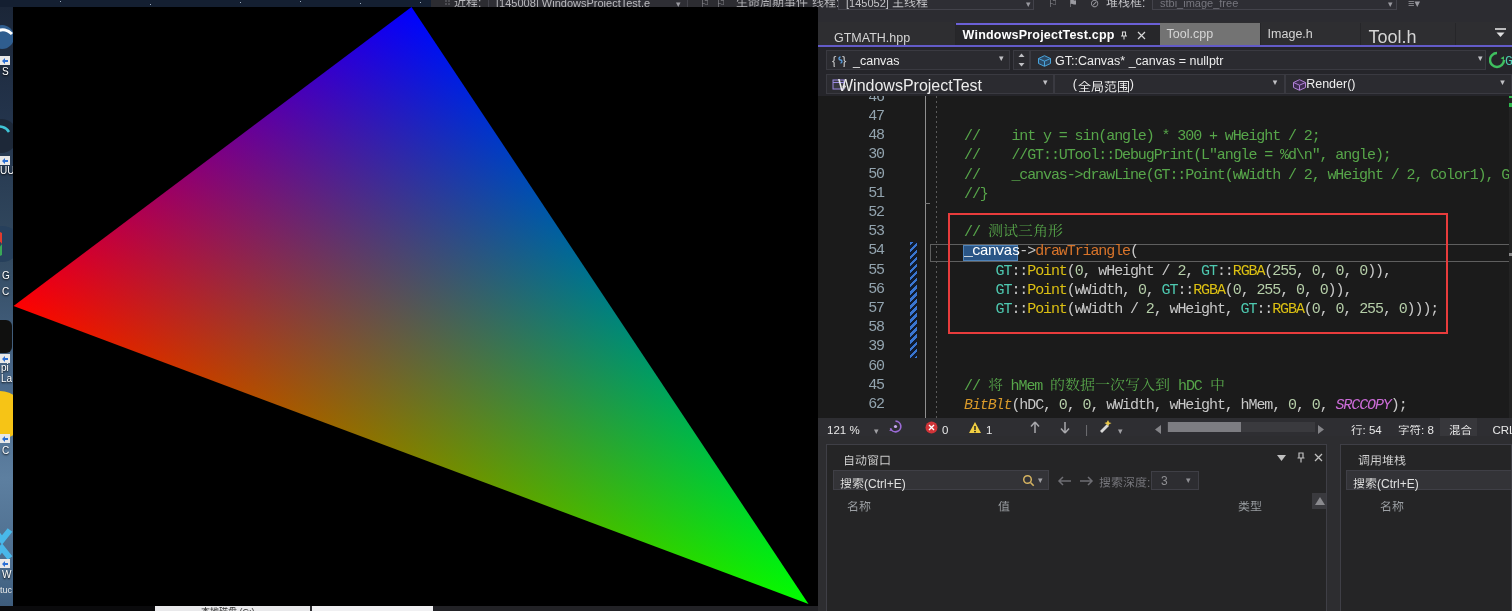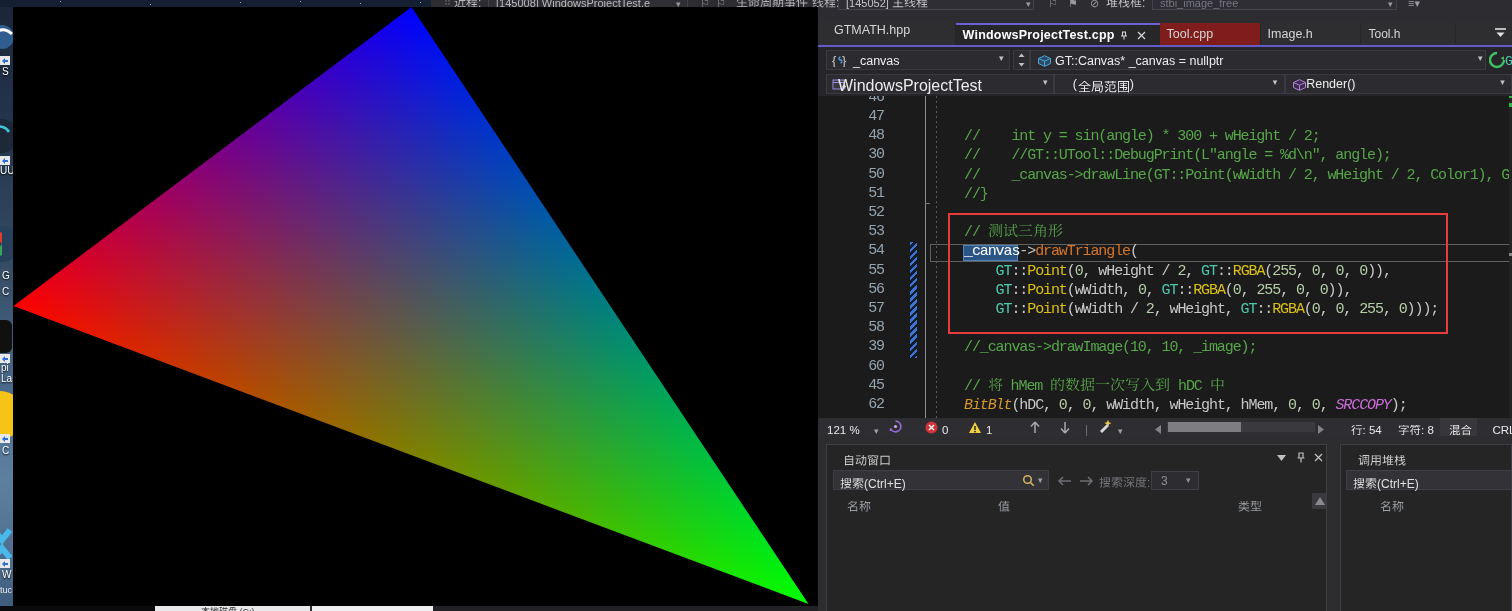--- a/index.html
+++ b/index.html
@@ -61,39 +61,39 @@
           <path transform="translate(24,9.6)" d="M11.4 -9.4H4.8V0.4H11.5V-0.4H5.6V-8.5H11.4ZM6 -2.4V-1.6H11.2V-2.4H8.9V-4.3H10.8V-5H8.9V-6.7H11.1V-7.5H6.1V-6.7H8.1V-5H6.3V-4.3H8.1V-2.4ZM2.3 -10.1V-7.6H0.5V-6.7H2.2C1.8 -5.2 1.1 -3.3 0.3 -2.4C0.5 -2.2 0.7 -1.8 0.8 -1.6C1.3 -2.3 1.9 -3.6 2.3 -4.8V0.9H3.1V-5.4C3.5 -4.8 4 -4.1 4.2 -3.7L4.7 -4.5C4.4 -4.8 3.5 -5.9 3.1 -6.3V-6.7H4.4V-7.6H3.1V-10.1Z"></path>
         </svg><span style="color:#c5c5c9;font-size:12px">:</span></div>
 <div class="a" style="left:721px;top:-8px;width:245px;height:18px;border:1px solid #43434b;background:#2e2e34"></div>
 <div class="a" style="left:729px;top:-7px;height:18px"><span style="color:#76767e;font-size:11px">stbi_image_free</span></div>
 <div class="a" style="left:957px;top:-7px;height:18px"><span style="color:#9a9aa0;font-size:9px">▾</span></div>
 <div class="a" style="left:977px;top:-7px;height:18px"><span style="color:#9a9aa0;font-size:11px">≡▾</span></div>
 </div>
 <div class="a" style="left:818px;top:22px;width:694px;height:23px;background:#2e2e31"></div>
 <div class="a" style="left:818px;top:45px;width:694px;height:2.4px;background:#635bc8"></div>
 <div class="a" style="left:827px;top:22.6px;width:128.60000000000002px;height:22.4px;background:#2e2e31;border-right:1px solid #262629">
-      <span style="position:absolute;left:7px;top:0;font-size:12.5px;color:#d5d5d5">GTMATH.hpp</span>
+      <span style="position:absolute;left:7px;top:8px;font-size:12.5px;color:#d5d5d5">GTMATH.hpp</span>
     </div>
 <div class="a" style="left:955.6px;top:22.6px;width:203.9999999999999px;height:22.4px;background:#27272a;border-top:2px solid #6b60d6">
       <span style="position:absolute;left:7px;top:3px;font-size:12.5px;font-weight:bold;color:#fff;letter-spacing:0.2px">WindowsProjectTest.cpp</span>
       <svg class="a" style="left:163px;top:6px" width="10" height="10" viewBox="0 0 10 10">
         <path d="M3.5 1h3v4h-3zM2 5h6M5 5v3.4" stroke="#d8d8d8" stroke-width="1.1" fill="none"></path>
       </svg>
       <svg class="a" style="left:181px;top:6px" width="9" height="9" viewBox="0 0 9 9">
         <path d="M1 1l7 7M8 1l-7 7" stroke="#d8d8d8" stroke-width="1.2"></path>
       </svg>
     </div>
-<div class="a" style="left:1159.6px;top:22.6px;width:101.0px;height:22.4px;background:#7f1d1d;border-right:1px solid #262629">
+<div class="a" style="left:1159.6px;top:22.6px;width:101.0px;height:22.4px;background:#737373;border-right:1px solid #262629">
       <span style="position:absolute;left:7px;top:4px;font-size:12.5px;color:#d5d5d5">Tool.cpp</span>
     </div>
 <div class="a" style="left:1260.6px;top:22.6px;width:100.90000000000009px;height:22.4px;background:#2e2e31;border-right:1px solid #262629">
       <span style="position:absolute;left:7px;top:4px;font-size:12.5px;color:#d5d5d5">Image.h</span>
     </div>
 <div class="a" style="left:1361.5px;top:22.6px;width:94.0px;height:22.4px;background:#2e2e31;border-right:1px solid #262629">
-      <span style="position:absolute;left:7px;top:4px;font-size:12px;color:#d5d5d5">Tool.h</span>
+      <span style="position:absolute;left:7px;top:4px;font-size:18px;color:#d5d5d5">Tool.h</span>
     </div>
 <svg class="a" style="left:1494px;top:28px" width="13" height="11" viewBox="0 0 13 11">
       <path d="M1 1h11" stroke="#e0e0e0" stroke-width="1.6"></path>
       <path d="M2.5 4.5h8L6.5 9z" fill="#e0e0e0"></path>
     </svg>
 <div class="a" style="left:818px;top:47.4px;width:694px;height:48.6px;background:#25252a"></div>
 <div class="a" style="left:826px;top:50px;width:184px;height:20px;background:#2b2b30;border:1px solid #3a3a41">
       <svg class="a" style="left:5px;top:3px" width="16" height="13" viewBox="0 0 16 13">
         <text x="0" y="11" font-size="13" fill="#c8c8c8" font-family="Liberation Sans">{</text>
         <text x="10" y="11" font-size="13" fill="#c8c8c8" font-family="Liberation Sans">}</text>
@@ -179,21 +179,20 @@
           <path transform="translate(0,12.0)" d="M8.1 -9.4 6.7 -9.8C6.7 -3.8 6.7 -1 3.5 0.9L3.7 1.2C7.6 -0.6 7.5 -3.6 7.6 -9C7.9 -9 8.1 -9.2 8.1 -9.4ZM7.4 -2.8 7.2 -2.6C8 -2 8.8 -0.8 9.1 0.1C10.1 0.9 10.8 -1.4 7.4 -2.8ZM4.7 -11.9V-3H4.8C5.3 -3 5.5 -3.2 5.5 -3.3V-11H8.8V-3.3H8.9C9.3 -3.3 9.6 -3.5 9.6 -3.6V-11C10 -11 10.1 -11.1 10.3 -11.2L9.2 -12.1L8.7 -11.5H5.7ZM14.2 -12.1 12.8 -12.3V-0.3C12.8 -0.1 12.8 0 12.5 0C12.2 0 10.9 -0.1 10.9 -0.1V0.1C11.5 0.2 11.8 0.3 12 0.5C12.2 0.6 12.3 0.9 12.3 1.2C13.6 1 13.7 0.6 13.7 -0.2V-11.7C14.1 -11.8 14.2 -11.9 14.2 -12.1ZM12.2 -10.4 10.8 -10.6V-2.1H11C11.3 -2.1 11.6 -2.4 11.6 -2.5V-10C12 -10.1 12.1 -10.2 12.2 -10.4ZM1.5 -3C1.3 -3 0.8 -3 0.8 -3V-2.7C1.1 -2.7 1.3 -2.7 1.5 -2.5C1.8 -2.3 1.9 -1.1 1.7 0.4C1.7 0.9 1.9 1.2 2.2 1.2C2.7 1.2 3 0.8 3 0.1C3.1 -1.1 2.6 -1.8 2.6 -2.5C2.6 -2.8 2.7 -3.3 2.8 -3.8C2.9 -4.5 3.8 -7.8 4.3 -9.6L4 -9.6C2 -3.9 2 -3.9 1.8 -3.4C1.7 -3 1.6 -3 1.5 -3ZM0.7 -9 0.6 -8.9C1.1 -8.5 1.7 -7.7 1.9 -7C2.9 -6.4 3.6 -8.4 0.7 -9ZM1.7 -12.4 1.6 -12.3C2.2 -11.8 2.9 -11 3.1 -10.4C4.2 -9.7 4.9 -11.9 1.7 -12.4Z"></path>
           <path transform="translate(15,12.0)" d="M11.9 -12.1 11.7 -12C12.2 -11.5 12.6 -10.7 12.8 -10.1C13.7 -9.4 14.6 -11.2 11.9 -12.1ZM1.6 -12.5 1.4 -12.4C2.1 -11.7 2.9 -10.5 3.1 -9.6C4.1 -8.9 4.8 -11.1 1.6 -12.5ZM3.4 -8C3.7 -8 3.9 -8.1 4 -8.2L3 -9.1L2.5 -8.5H0.6L0.7 -8.1H2.5V-1.3C2.5 -1.1 2.4 -1 1.9 -0.7L2.6 0.5C2.7 0.4 2.9 0.2 3 -0.1C4.1 -1.2 5 -2.3 5.5 -2.8L5.3 -3L3.4 -1.6ZM8.9 -6.9 8.3 -6.2H4.8L4.9 -5.7H6.9V-1.5C5.8 -1.2 5 -1 4.5 -0.9L5.1 0.2C5.2 0.1 5.3 0 5.4 -0.1C7.4 -1 9 -1.6 10.1 -2.1L10.1 -2.3L7.8 -1.7V-5.7H9.6C9.8 -5.7 10 -5.8 10 -6C9.6 -6.4 8.9 -6.9 8.9 -6.9ZM13.3 -9.9 12.6 -9H10.9C10.8 -9.9 10.8 -10.9 10.9 -11.9C11.2 -11.9 11.4 -12.1 11.4 -12.3L9.8 -12.5C9.8 -11.3 9.8 -10.1 9.9 -9H4.6L4.7 -8.6H9.9C10.1 -4.4 10.7 -1.2 12.7 0.5C13.2 1 14.1 1.4 14.4 1C14.6 0.8 14.5 0.5 14.2 -0L14.4 -2.3L14.2 -2.3C14 -1.7 13.8 -1 13.6 -0.6C13.5 -0.3 13.4 -0.3 13.2 -0.5C11.5 -1.9 11 -5 10.9 -8.6H14.1C14.4 -8.6 14.5 -8.6 14.5 -8.8C14.1 -9.3 13.3 -9.9 13.3 -9.9Z"></path>
           <path transform="translate(30,12.0)" d="M12.3 -11.8 11.5 -10.8H1.5L1.6 -10.3H13.3C13.6 -10.3 13.7 -10.4 13.7 -10.6C13.2 -11.1 12.3 -11.8 12.3 -11.8ZM10.8 -6.9 10 -5.9H2.5L2.7 -5.5H11.9C12.1 -5.5 12.3 -5.5 12.3 -5.7C11.7 -6.2 10.8 -6.9 10.8 -6.9ZM13 -1.6 12.1 -0.5H0.6L0.8 -0.1H14.1C14.3 -0.1 14.5 -0.1 14.5 -0.3C13.9 -0.8 13 -1.6 13 -1.6Z"></path>
           <path transform="translate(45,12.0)" d="M8.2 0.4V-2.9H11.7V-0.4C11.7 -0.2 11.6 -0.1 11.3 -0.1C11 -0.1 9.4 -0.2 9.4 -0.2V0C10.1 0.1 10.5 0.3 10.7 0.4C10.9 0.6 11 0.8 11.1 1.2C12.5 1 12.6 0.5 12.6 -0.3V-7.9C12.9 -8 13.1 -8.1 13.2 -8.2L12 -9.1L11.5 -8.5H7.9C8.7 -9.1 9.6 -9.9 10.2 -10.4C10.5 -10.4 10.7 -10.5 10.8 -10.6L9.7 -11.6L9 -11H5.5C5.7 -11.3 5.9 -11.6 6.1 -12C6.5 -11.9 6.6 -12 6.7 -12.1L5.1 -12.6C4.3 -10.6 2.5 -8.4 0.7 -7.1L0.8 -6.9C1.6 -7.3 2.4 -7.8 3 -8.4V-5.4C3 -3.1 2.7 -0.8 0.8 1L0.9 1.2C2.7 0.1 3.4 -1.4 3.8 -2.9H7.3V0.7H7.4C7.9 0.7 8.2 0.5 8.2 0.4ZM5.1 -10.5H9C8.6 -9.9 8 -9.1 7.5 -8.5H4.2L3.5 -8.8C4.1 -9.4 4.6 -9.9 5.1 -10.5ZM11.7 -3.3H8.2V-5.5H11.7ZM11.7 -6H8.2V-8.1H11.7ZM3.9 -3.3C4 -4 4 -4.8 4 -5.5V-5.5H7.3V-3.3ZM4 -6V-8.1H7.3V-6Z"></path>
           <path transform="translate(60,12.0)" d="M12.8 -12.3C11.7 -10.6 10.2 -9.1 8.6 -8L8.8 -7.7C10.6 -8.6 12.4 -9.9 13.6 -11.4C14 -11.3 14.1 -11.4 14.2 -11.5ZM12.9 -8.5C11.6 -6.5 9.9 -5 8 -3.9L8.1 -3.6C10.3 -4.5 12.3 -5.8 13.7 -7.6C14.1 -7.5 14.2 -7.5 14.3 -7.7ZM13.2 -4.7C11.7 -2 9.7 -0.3 7.3 0.9L7.4 1.1C10.2 0.1 12.4 -1.4 14 -3.8C14.4 -3.7 14.5 -3.8 14.6 -3.9ZM5.9 -10.9V-6.9H3.6V-10.9ZM0.6 -6.9 0.7 -6.5H2.6C2.6 -3.9 2.3 -1.1 0.5 1.1L0.8 1.2C3.2 -0.8 3.6 -3.8 3.6 -6.5H5.9V1.1H6.1C6.6 1.1 6.9 0.8 6.9 0.8V-6.5H9C9.2 -6.5 9.4 -6.5 9.4 -6.7C8.9 -7.1 8.2 -7.8 8.2 -7.8L7.5 -6.9H6.9V-10.9H8.7C8.9 -10.9 9 -11 9.1 -11.1C8.6 -11.6 7.8 -12.2 7.8 -12.2L7.1 -11.3H0.9L1.1 -10.9H2.6V-6.9Z"></path>
         </svg></div>
 <div class="a code" style="left:146.0px;top:146.3px"><span style="color:#fff">_canvas</span><span class="pl">-&gt;</span><span class="or">drawTriangle</span><span class="pl">(</span></div>
 <div class="a code" style="left:146.0px;top:165.5px">    <span class="ty">GT</span><span class="pl">::</span><span class="fn">Point</span><span class="pl">(</span><span class="nu">0</span><span class="pl">, wHeight / </span><span class="nu">2</span><span class="pl">, </span><span class="ty">GT</span><span class="pl">::</span><span class="fn">RGBA</span><span class="pl">(</span><span class="nu">255</span><span class="pl">, </span><span class="nu">0</span><span class="pl">, </span><span class="nu">0</span><span class="pl">, </span><span class="nu">0</span><span class="pl">)),</span></div>
 <div class="a code" style="left:146.0px;top:184.7px">    <span class="ty">GT</span><span class="pl">::</span><span class="fn">Point</span><span class="pl">(wWidth, </span><span class="nu">0</span><span class="pl">, </span><span class="ty">GT</span><span class="pl">::</span><span class="fn">RGBA</span><span class="pl">(</span><span class="nu">0</span><span class="pl">, </span><span class="nu">255</span><span class="pl">, </span><span class="nu">0</span><span class="pl">, </span><span class="nu">0</span><span class="pl">)),</span></div>
 <div class="a code" style="left:146.0px;top:203.9px">    <span class="ty">GT</span><span class="pl">::</span><span class="fn">Point</span><span class="pl">(wWidth / </span><span class="nu">2</span><span class="pl">, wHeight, </span><span class="ty">GT</span><span class="pl">::</span><span class="fn">RGBA</span><span class="pl">(</span><span class="nu">0</span><span class="pl">, </span><span class="nu">0</span><span class="pl">, </span><span class="nu">255</span><span class="pl">, </span><span class="nu">0</span><span class="pl">)));</span></div>
-<div class="a code" style="left:146.0px;top:242.3px"><span class="cm">//_canvas-&gt;drawImage(10, 10, _image);</span></div>
 <div class="a code" style="left:146.0px;top:280.7px"><span class="cm">// </span><svg class="k " width="15.0" height="13.8" viewBox="0 0 15.0 13.8" style="vertical-align:-1.8px" fill="#57a64a">
           <path transform="translate(0,12.0)" d="M1.1 -10.1 0.9 -10C1.5 -9.3 2.2 -8.1 2.3 -7.2C3.2 -6.3 4.2 -8.6 1.1 -10.1ZM6.9 -3.9 6.8 -3.8C7.4 -3.2 8.2 -2.1 8.4 -1.3C9.4 -0.6 10.1 -2.8 6.9 -3.9ZM0.6 -3.1 1.5 -2C1.6 -2.1 1.7 -2.3 1.7 -2.5C2.4 -3.4 3.1 -4.2 3.7 -5V1.2H3.9C4.2 1.2 4.6 0.9 4.6 0.8V-11.9C5 -12 5.1 -12.1 5.2 -12.3L3.7 -12.5V-5.6C2.6 -4.5 1.4 -3.6 0.6 -3.1ZM9.9 -12.2 8.4 -12.6C7.7 -11 6.4 -9.1 5.1 -8L5.2 -7.9C5.9 -8.2 6.6 -8.7 7.2 -9.3C7.7 -8.9 8.2 -8.3 8.3 -7.8C9.2 -7.2 9.8 -8.9 7.5 -9.6C7.8 -9.9 8 -10.2 8.3 -10.5H12.2C10.6 -8 8.2 -6.4 5 -5.2L5.2 -4.9C9.1 -6 11.6 -7.7 13.4 -10.3C13.8 -10.4 14 -10.4 14.1 -10.5L13 -11.5L12.4 -10.9H8.6C8.9 -11.3 9.2 -11.7 9.4 -12C9.8 -12 9.9 -12 9.9 -12.2ZM13.2 -5.6 12.6 -4.7H12V-6.5C12.4 -6.5 12.5 -6.6 12.6 -6.9L11.1 -7V-4.7H5.3L5.4 -4.3H11.1V-0.3C11.1 -0.1 11 0 10.7 0C10.3 0 8.4 -0.1 8.4 -0.1V0.1C9.2 0.2 9.6 0.3 9.9 0.5C10.2 0.6 10.3 0.9 10.3 1.2C11.9 1 12 0.5 12 -0.3V-4.3H14.1C14.3 -4.3 14.4 -4.3 14.5 -4.5C14 -5 13.2 -5.6 13.2 -5.6Z"></path>
         </svg><span class="cm"> hMem </span><svg class="k " width="120.0" height="13.8" viewBox="0 0 120.0 13.8" style="vertical-align:-1.8px" fill="#57a64a">
           <path transform="translate(0,12.0)" d="M8.2 -6.8 8 -6.7C8.8 -5.9 9.7 -4.6 9.8 -3.6C10.9 -2.8 11.8 -5.2 8.2 -6.8ZM5 -12.2 3.4 -12.6C3.3 -11.8 3 -10.7 2.9 -9.9H2.4L1.3 -10.4V0.7H1.5C1.9 0.7 2.3 0.5 2.3 0.4V-0.9H5.4V0.3H5.5C5.9 0.3 6.3 0 6.4 -0.1V-9.3C6.7 -9.3 6.9 -9.5 7 -9.6L5.8 -10.5L5.3 -9.9H3.4C3.7 -10.5 4.1 -11.3 4.4 -11.9C4.7 -11.9 4.9 -12 5 -12.2ZM5.4 -9.5V-5.7H2.3V-9.5ZM2.3 -5.3H5.4V-1.3H2.3ZM10.6 -12.1 9 -12.6C8.5 -10.2 7.6 -7.9 6.6 -6.5L6.9 -6.3C7.7 -7.1 8.4 -8.2 9 -9.5H12.7C12.6 -4.3 12.4 -0.9 11.8 -0.4C11.7 -0.2 11.5 -0.2 11.2 -0.2C10.9 -0.2 9.8 -0.3 9.1 -0.3L9.1 -0.1C9.7 0 10.4 0.2 10.6 0.4C10.8 0.5 10.9 0.8 10.9 1.1C11.6 1.1 12.2 0.9 12.6 0.4C13.3 -0.4 13.6 -3.8 13.7 -9.3C14 -9.4 14.2 -9.4 14.3 -9.6L13.2 -10.6L12.5 -9.9H9.3C9.5 -10.5 9.8 -11.2 10 -11.8C10.3 -11.8 10.5 -11.9 10.6 -12.1Z"></path>
           <path transform="translate(15,12.0)" d="M7.6 -11.6 6.3 -12.1C6 -11.3 5.6 -10.4 5.4 -9.8L5.6 -9.7C6 -10.1 6.6 -10.8 7 -11.4C7.3 -11.3 7.5 -11.4 7.6 -11.6ZM1.5 -12 1.3 -11.8C1.8 -11.4 2.2 -10.5 2.3 -9.9C3.1 -9.2 4 -11 1.5 -12ZM4.3 -5.2C4.8 -5.2 4.9 -5.3 5 -5.5L3.6 -5.9C3.4 -5.6 3.2 -5 2.9 -4.4H0.6L0.8 -4H2.6C2.2 -3.3 1.8 -2.5 1.5 -2.1C2.4 -1.9 3.5 -1.6 4.4 -1.1C3.6 -0.2 2.4 0.4 0.8 0.9L0.9 1.2C2.7 0.8 4.1 0.1 5.1 -0.8C5.6 -0.5 6 -0.2 6.3 0.2C7 0.4 7.3 -0.6 5.7 -1.4C6.3 -2.1 6.8 -2.9 7.1 -3.9C7.4 -3.9 7.6 -3.9 7.7 -4.1L6.7 -5L6.1 -4.4H3.9ZM6.1 -4C5.9 -3.1 5.5 -2.4 5 -1.7C4.4 -1.9 3.6 -2.1 2.6 -2.2C2.9 -2.8 3.3 -3.4 3.7 -4ZM11 -12.2 9.4 -12.5C9 -9.9 8.3 -7.2 7.3 -5.3L7.6 -5.2C8.1 -5.8 8.5 -6.5 8.9 -7.3C9.2 -5.6 9.6 -4 10.3 -2.7C9.4 -1.3 8.1 -0.1 6.2 0.9L6.3 1.2C8.3 0.4 9.7 -0.6 10.7 -1.9C11.4 -0.7 12.4 0.4 13.6 1.2C13.8 0.7 14.1 0.5 14.5 0.4L14.6 0.3C13.2 -0.4 12.1 -1.4 11.3 -2.6C12.4 -4.3 12.9 -6.3 13.2 -8.7H14.2C14.4 -8.7 14.6 -8.8 14.6 -9C14.1 -9.4 13.3 -10.1 13.3 -10.1L12.6 -9.2H9.7C10 -10 10.2 -10.9 10.4 -11.8C10.8 -11.8 10.9 -12 11 -12.2ZM9.5 -8.7H12.1C11.9 -6.7 11.5 -5 10.7 -3.4C10 -4.7 9.5 -6.2 9.1 -7.8ZM7.1 -10.3 6.5 -9.5H4.8V-12C5.1 -12.1 5.3 -12.2 5.3 -12.4L3.8 -12.6V-9.4L0.7 -9.5L0.8 -9H3.4C2.7 -7.8 1.7 -6.7 0.5 -5.8L0.7 -5.6C1.9 -6.2 3 -7 3.8 -8V-5.9H4C4.3 -5.9 4.8 -6.1 4.8 -6.2V-8.5C5.5 -7.9 6.3 -7 6.6 -6.3C7.6 -5.8 8.1 -7.8 4.8 -8.8V-9H7.9C8.1 -9 8.2 -9.1 8.3 -9.3C7.8 -9.7 7.1 -10.3 7.1 -10.3Z"></path>
           <path transform="translate(30,12.0)" d="M6.9 -11.1H12.7V-8.9H6.9ZM7.2 -3.6V1.2H7.3C7.7 1.2 8.1 0.9 8.1 0.8V0.2H12.6V1.1H12.8C13.1 1.1 13.5 0.9 13.6 0.8V-2.9C13.9 -3 14.1 -3.1 14.2 -3.2L13 -4.2L12.4 -3.6H10.7V-5.9H14C14.2 -5.9 14.4 -5.9 14.4 -6.1C13.9 -6.6 13.1 -7.2 13.1 -7.2L12.5 -6.3H10.7V-7.8C11.1 -7.8 11.2 -8 11.2 -8.2L9.8 -8.3V-6.3H6.9C6.9 -6.9 6.9 -7.5 6.9 -8V-8.5H12.7V-8H12.9C13.2 -8 13.7 -8.2 13.7 -8.3V-11C13.9 -11.1 14.1 -11.2 14.2 -11.3L13.1 -12.1L12.6 -11.5H7.1L6 -12V-8C6 -5.1 5.8 -1.9 4.2 0.7L4.5 0.9C6.2 -1.1 6.7 -3.6 6.9 -5.9H9.8V-3.6H8.2L7.2 -4ZM8.1 -0.3V-3.1H12.6V-0.3ZM0.4 -4.7 0.9 -3.5C1.1 -3.5 1.2 -3.7 1.2 -3.9L2.7 -4.6V-0.4C2.7 -0.1 2.6 -0.1 2.4 -0.1C2.1 -0.1 0.8 -0.1 0.8 -0.1V0.1C1.4 0.2 1.7 0.3 1.9 0.4C2.1 0.6 2.2 0.9 2.2 1.2C3.5 1 3.7 0.5 3.7 -0.3V-5.1L5.7 -6.2L5.6 -6.4L3.7 -5.7V-8.7H5.3C5.5 -8.7 5.7 -8.8 5.7 -8.9C5.3 -9.4 4.6 -10 4.6 -10L4 -9.1H3.7V-12C4 -12 4.2 -12.2 4.2 -12.4L2.7 -12.6V-9.1H0.6L0.7 -8.7H2.7V-5.4C1.7 -5.1 0.9 -4.8 0.4 -4.7Z"></path>
           <path transform="translate(45,12.0)" d="M12.6 -7.7 11.7 -6.5H0.7L0.9 -6H13.9C14.2 -6 14.3 -6 14.4 -6.2C13.7 -6.8 12.6 -7.7 12.6 -7.7Z"></path>
           <path transform="translate(60,12.0)" d="M1.2 -11.9 1.1 -11.8C1.8 -11.2 2.6 -10.2 2.9 -9.3C4 -8.6 4.7 -10.9 1.2 -11.9ZM1.4 -4C1.2 -4 0.7 -4 0.7 -4V-3.7C1 -3.7 1.2 -3.6 1.5 -3.5C1.8 -3.2 1.9 -1.9 1.7 -0.2C1.7 0.3 1.9 0.6 2.1 0.6C2.6 0.6 2.9 0.2 3 -0.5C3 -1.8 2.6 -2.6 2.6 -3.3C2.6 -3.7 2.7 -4.2 2.9 -4.6C3.1 -5.2 4.5 -8.2 5.2 -9.9L5 -9.9C2.1 -4.8 2.1 -4.8 1.8 -4.3C1.6 -4 1.5 -4 1.4 -4ZM10.2 -7.6 8.6 -8C8.5 -4.5 7.9 -1.6 2.9 0.9L3.1 1.2C7.9 -0.7 9 -3.2 9.4 -5.9C9.8 -3.1 10.8 -0.5 13.5 1.1C13.7 0.4 14 0.2 14.5 0.1L14.5 -0C11.1 -1.6 10 -4.1 9.6 -7.1L9.6 -7.3C10 -7.3 10.2 -7.4 10.2 -7.6ZM8.9 -12.2 7.3 -12.7C6.8 -9.8 5.6 -7.2 4.3 -5.6L4.5 -5.4C5.6 -6.4 6.6 -7.7 7.3 -9.3H12.8C12.5 -8.2 12.1 -6.9 11.7 -5.9L11.9 -5.8C12.6 -6.7 13.5 -8.1 13.9 -9.1C14.2 -9.1 14.4 -9.1 14.5 -9.2L13.4 -10.3L12.7 -9.7H7.6C7.9 -10.4 8.1 -11.1 8.4 -11.9C8.7 -11.9 8.9 -12 8.9 -12.2Z"></path>
           <path transform="translate(75,12.0)" d="M8.8 -4 8.1 -3.1H0.8L0.9 -2.7H9.8C10 -2.7 10.1 -2.7 10.2 -2.9C9.6 -3.4 8.8 -4 8.8 -4ZM11.2 -9 10.5 -8.2H5L5.3 -9.7C5.7 -9.7 5.8 -9.9 5.9 -10L4.4 -10.4C4.3 -9.3 3.9 -7.1 3.6 -5.8C3.3 -5.7 3.1 -5.6 2.9 -5.5L4 -4.6L4.6 -5.2H11C10.8 -2.6 10.4 -0.6 9.9 -0.2C9.7 -0.1 9.6 -0 9.3 -0C8.9 -0 7.6 -0.1 6.9 -0.2L6.9 0.1C7.5 0.1 8.2 0.3 8.5 0.5C8.7 0.6 8.8 0.9 8.8 1.2C9.5 1.2 10.1 1 10.5 0.7C11.3 0 11.8 -2.2 12 -5.1C12.3 -5.1 12.5 -5.2 12.6 -5.3L11.5 -6.3L10.9 -5.7H4.5C4.7 -6.3 4.8 -7 5 -7.7H12.1C12.3 -7.7 12.4 -7.8 12.5 -7.9C12 -8.4 11.2 -9 11.2 -9ZM2.5 -12.1 2.3 -12.1C2.4 -11 1.9 -10.1 1.3 -9.7C1 -9.6 0.7 -9.2 0.9 -8.9C1.1 -8.5 1.6 -8.5 2 -8.8C2.4 -9.1 2.9 -9.8 2.8 -10.9H12.6C12.4 -10.3 12.1 -9.4 11.9 -8.9L12.1 -8.8C12.7 -9.3 13.4 -10.2 13.8 -10.7C14.1 -10.7 14.2 -10.8 14.4 -10.9L13.2 -12L12.5 -11.3H2.7C2.7 -11.6 2.6 -11.8 2.5 -12.1Z"></path>
           <path transform="translate(90,12.0)" d="M7 -10.5 7.1 -10.1C6.2 -5.3 3.8 -1.4 0.5 1L0.7 1.2C4.1 -0.9 6.5 -4.1 7.6 -7.6C8.7 -3.7 10.6 -0.5 13.4 1.2C13.5 0.7 14 0.3 14.6 0.3L14.7 0.1C10.9 -1.6 8.4 -5.8 7.6 -10.5C7.4 -11.3 6.3 -12 5.2 -12.6C5 -12.4 4.7 -11.9 4.6 -11.7C5.6 -11.4 7 -10.9 7 -10.5Z"></path>

